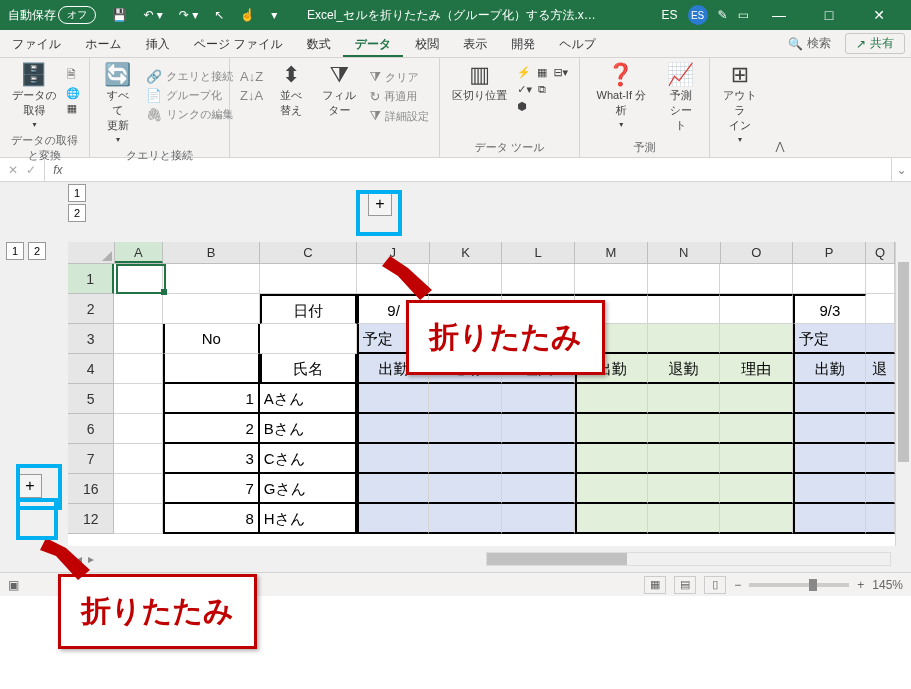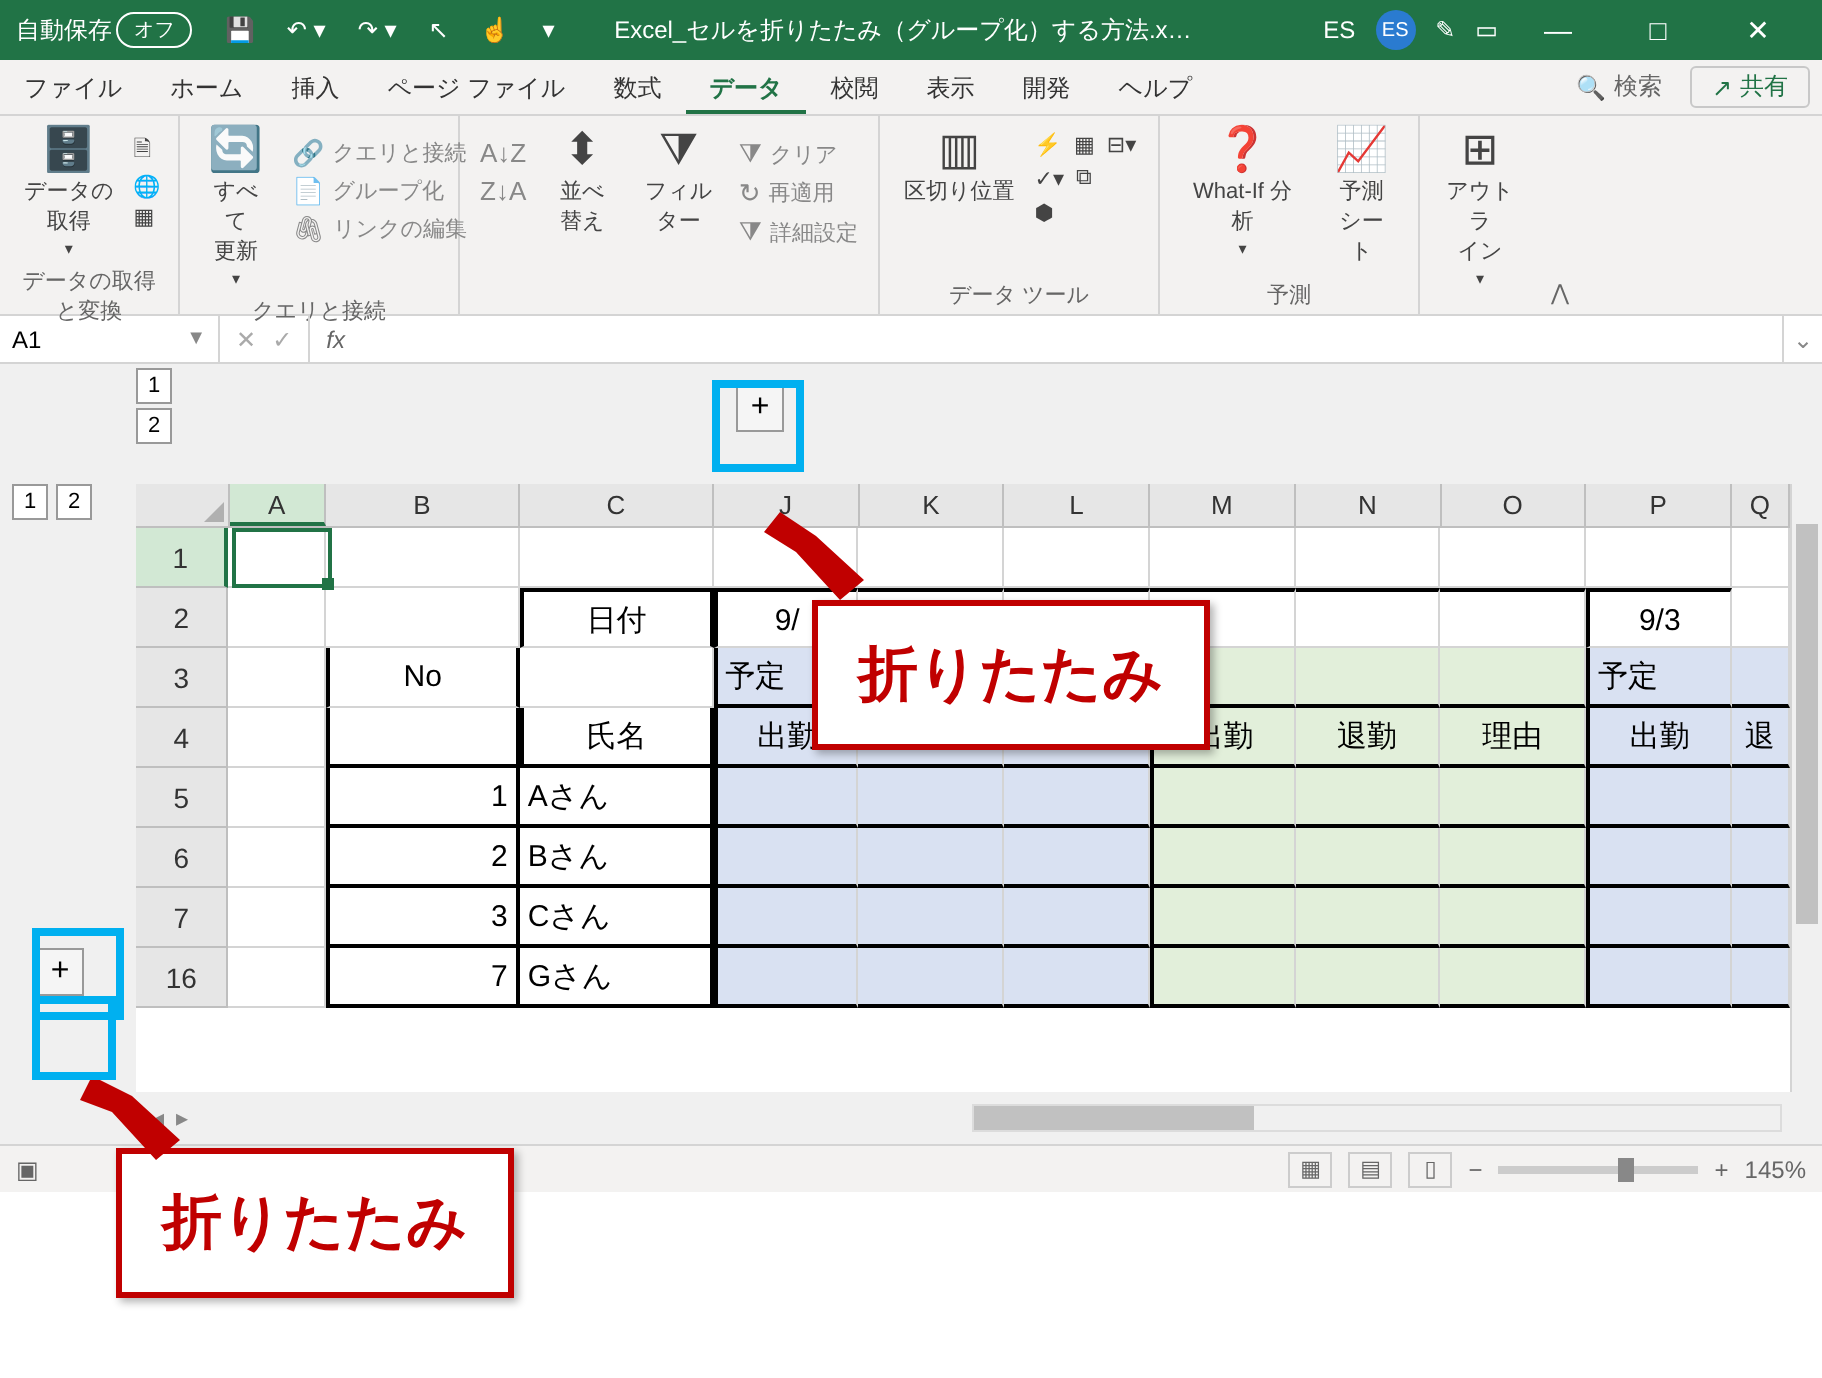--- a/index.html
+++ b/index.html
@@ -277,24 +277,20 @@
         <span style="font-size:8px">▾</span>
       </div>
     </div>
     <div class="label"></div>
   </div>
 
   <div class="ribbon-collapse">⋀</div>
 </div>
 
 <div class="formula-row">
-  <div class="name-box">
-    <span>A1</span>
-    <span class="dd">▼</span>
-  </div>
   <div class="fx-btns">
     <span>✕</span>
     <span>✓</span>
   </div>
   <div class="fx-label">fx</div>
   <div class="formula-input"></div>
   <div class="formula-expand">⌄</div>
 </div>
 
 <div class="sheet-wrap">
@@ -434,20 +430,34 @@
           <div class="cell bb br" style="width: 100px;">Gさん</div>
           <div class="cell blue bb bl" style="width: 75px;"></div>
           <div class="cell blue bb" style="width: 75px;"></div>
           <div class="cell blue bb" style="width: 75px;"></div>
           <div class="cell green bb bl" style="width: 75px;"></div>
           <div class="cell green bb" style="width: 75px;"></div>
           <div class="cell green bb" style="width: 75px;"></div>
           <div class="cell blue bb bl" style="width: 75px;"></div>
           <div class="cell blue bb" style="width: 30px;"></div>
         </div>
+        <div class="row">
+          <div class="rh">12</div>
+          <div class="cell" style="width: 50px;"></div>
+          <div class="cell right bl br bb" style="width: 100px;">8</div>
+          <div class="cell bb br" style="width: 100px;">Hさん</div>
+          <div class="cell blue bb bl" style="width: 75px;"></div>
+          <div class="cell blue bb" style="width: 75px;"></div>
+          <div class="cell blue bb" style="width: 75px;"></div>
+          <div class="cell green bb bl" style="width: 75px;"></div>
+          <div class="cell green bb" style="width: 75px;"></div>
+          <div class="cell green bb" style="width: 75px;"></div>
+          <div class="cell blue bb bl" style="width: 75px;"></div>
+          <div class="cell blue bb" style="width: 30px;"></div>
+        </div>
       </div>
     <div class="active-cell" style="left:48px; top:22px; width:50px; height:30px">
       <div class="handle"></div>
     </div>
   </div>
 
   <div class="vscroll">
       <div class="thumb"></div>
     </div>
   <div class="hscroll">

